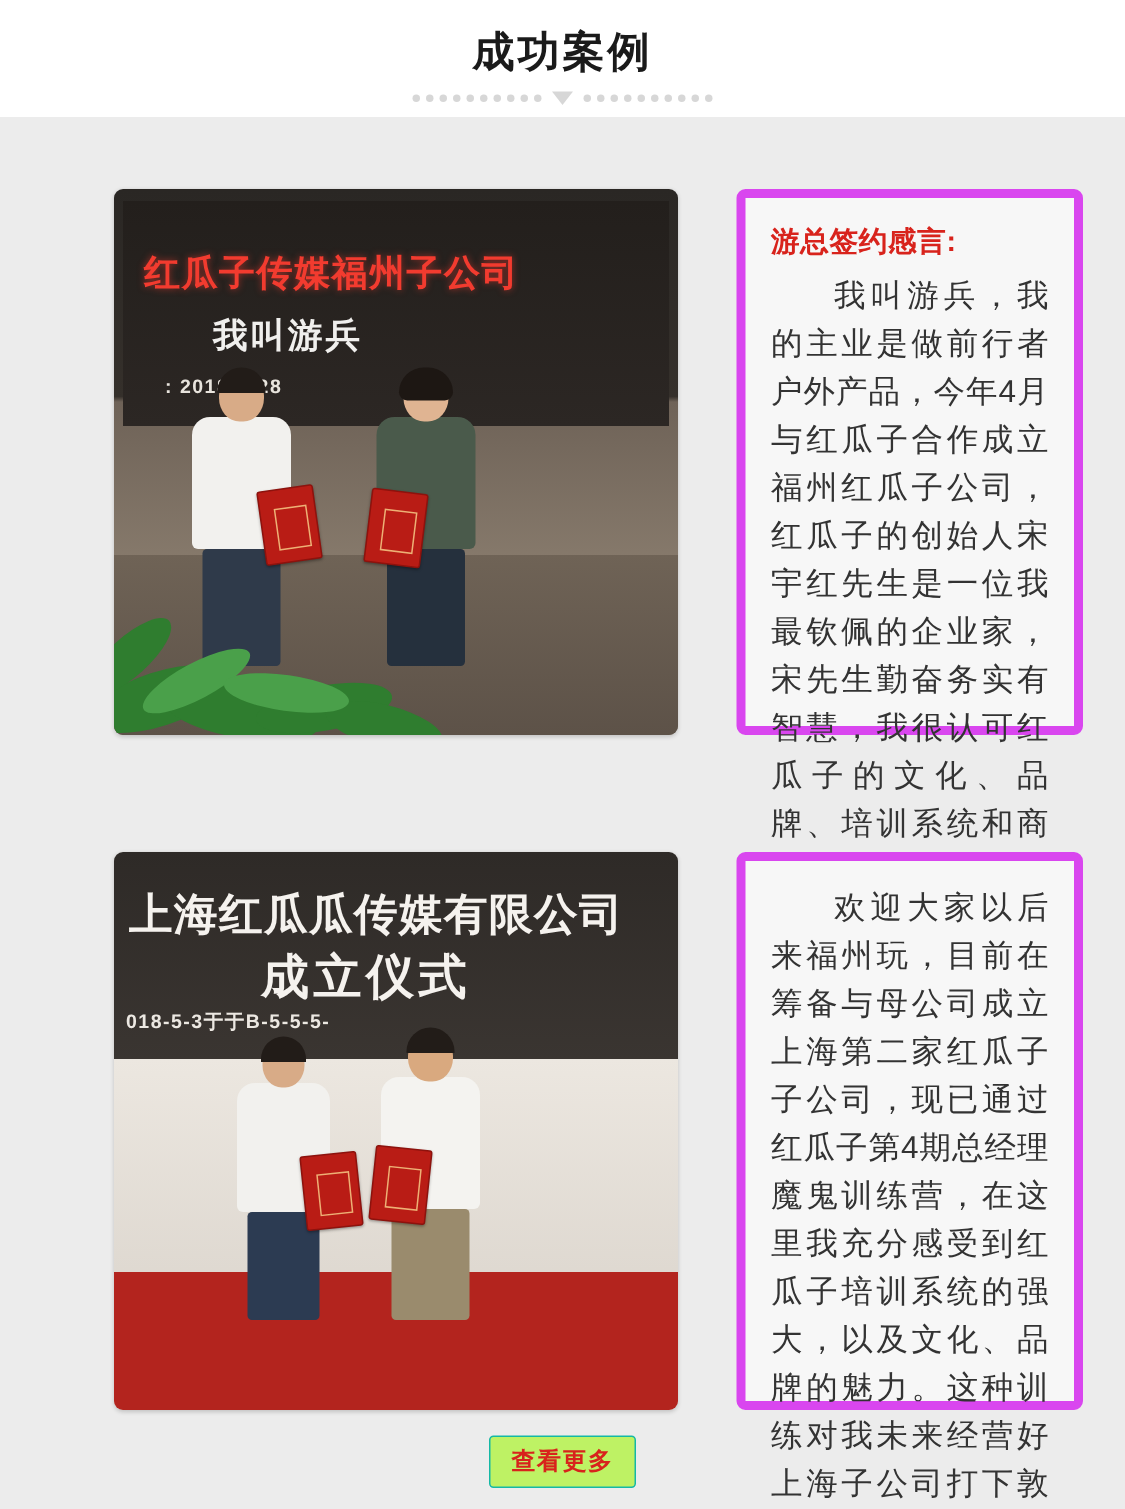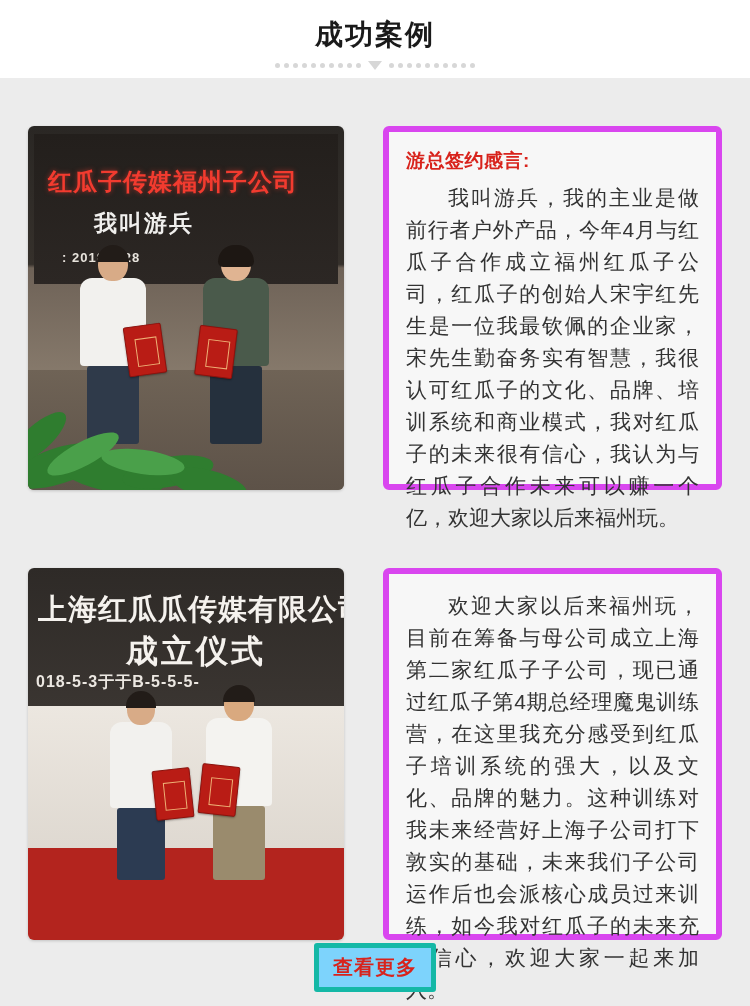--- a/index.html
+++ b/index.html
@@ -77,26 +77,27 @@
   .case-row {
     display: flex;
     align-items: flex-start;
     gap: 39px;
   }
   .case-row + .case-row {
     margin-top: 78px;
   }
 
   .case-photo {
-    width: 316px;
+    width: 376px;
     border-radius: 6px;
     overflow: hidden;
     box-shadow: 0 1px 3px rgba(0,0,0,0.18);
     position: relative;
     flex: 0 0 auto;
+    margin-left: 48px;
   }
   .photo-1 { height: 364px; }
   .photo-2 { height: 372px; }
 
   
   .ph1-bg {
     position: absolute; inset: 0;
     background: linear-gradient(#2a2724 0%, #35302b 38%, #6e6257 39%, #8c7f70 75%, #7b6f62 100%);
   }
   .ph1-screen {
@@ -182,21 +183,21 @@
     font-size: 29px; font-weight: bold; color: #f5f2ee;
     letter-spacing: 1px; white-space: nowrap;
   }
   .ph2-line2 {
     position: absolute; left: 98px; top: 62px;
     font-size: 32px; font-weight: bold; color: #f5f2ee;
     letter-spacing: 3px; white-space: nowrap;
   }
   .ph2-line3 {
     position: absolute; left: 8px; top: 104px;
-    font-size: 16px; font-weight: bold; color: #ece8e2;
+    font-size: 13px; font-weight: bold; color: #ece8e2;
     letter-spacing: 1px; white-space: nowrap; text-align: center;
   }
   .ph2-carpet {
     position: absolute; left: 0; right: 0; bottom: 0; height: 92px;
     background: #b3241e;
   }
   .ph2-wall {
     position: absolute; left: 0; right: 0; top: 138px; height: 150px;
     background: linear-gradient(#ece7e0, #ded8d0);
   }
@@ -230,25 +231,25 @@
   }
 
   
   .footer {
     position: absolute;
     left: 0; right: 0; bottom: 14px;
     display: flex;
     justify-content: center;
   }
   .more-btn {
-    background: #7dd3fc;
+    background: #bef264;
     color: #d8231c;
-    border: 5px solid #14b8a6;
+    border: 1px solid #14b8a6;
     border-radius: 3px;
-    font-size: 20px;
+    font-size: 16px;
     font-weight: bold;
     letter-spacing: 1px;
     padding: 6px 14px;
     cursor: pointer;
     font-family: "Liberation Sans", sans-serif;
   }
 </style>
 </head>
 <body>
 

